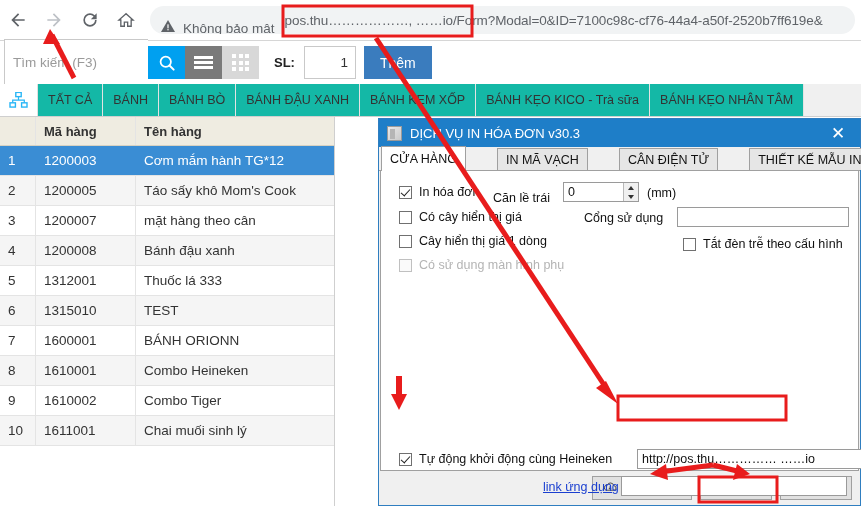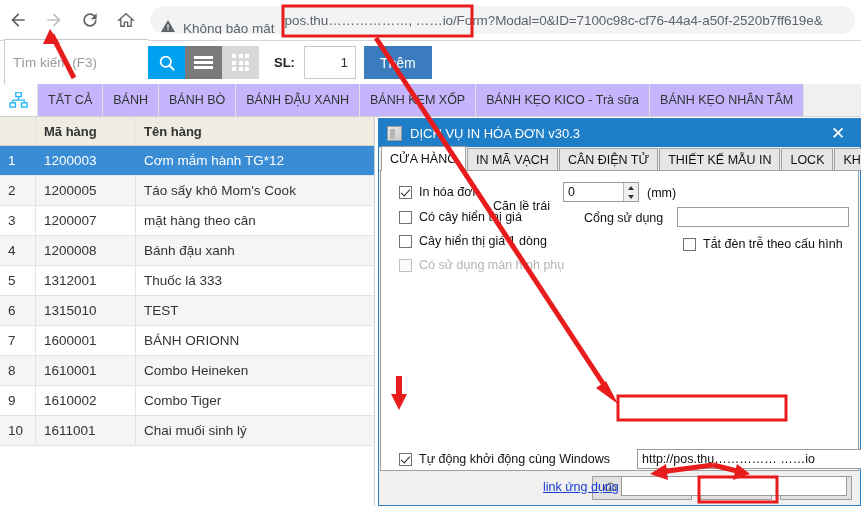--- a/index.html
+++ b/index.html
@@ -76,28 +76,28 @@
     position:absolute; left:0; top:84px; width:861px; height:33px;
     background:#f0f0f0; display:flex; align-items:stretch;
     border-bottom:1px solid #cfcfcf;
   }
   #cat-home {
     width:38px; display:flex; align-items:center; justify-content:center;
     background:#ffffff; border-right:1px solid #e0e0e0;
   }
   .cat-tab {
     display:flex; align-items:center; padding:0 10px;
-    font-size:12.5px; color:#333; background:#c4b5fd;
+    font-size:12.5px; color:#333; background:#14b8a6;
     border-right:1px solid #e3e3e3; white-space:nowrap; cursor:pointer;
   }
   #cat-tabs .spacer { flex:1; background:#f0f0f0; }
 
   
   #product-table {
-    position:absolute; left:0; top:117px; width:375px; height:389px;
+    position:absolute; left:0; top:117px; width:335px; height:389px;
     background:#fff; overflow:hidden; border-right:1px solid #cfcfcf;
   }
   .tr { display:flex; height:30px; align-items:stretch; border-bottom:1px solid #e4e4e4; }
   .tr.header { background:#efece1; height:29px; border-bottom:1px solid #d7d2c2; }
   .tr.header .td { font-weight:bold; color:#333; font-size:13px; }
   .td { display:flex; align-items:center; padding:0 8px; font-size:13.5px; color:#333; }
   .c-idx { width:36px; justify-content:flex-start; border-right:1px solid #e4e4e4; }
   .c-code { width:100px; border-right:1px solid #e4e4e4; }
   .c-name { flex:1; }
   .tr.alt { background:#f5f5f5; }
@@ -124,21 +124,21 @@
     content:""; position:absolute; left:2px; top:2px; width:5px; height:10px;
     background:#b5b5b5;
   }
   #dlg-title-text { color:#ffffff; font-size:13px; flex:1; white-space:nowrap; }
   #dlg-close {
     width:44px; height:28px; display:flex; align-items:center; justify-content:center;
     color:#fff; font-size:17px; cursor:pointer; font-family:"Liberation Sans", sans-serif;
   }
   #dlg-tabs {
     height:24px; background:#f0f0f0; display:flex; align-items:flex-end;
-    padding-left:2px; border-bottom:1px solid #a0a0a0; flex:0 0 auto;
+    padding-left:2px; border-bottom:1px solid #a0a0a0; flex:0 0 auto;gap:30px;
   }
   .dlg-tab {
     height:22px; display:flex; align-items:center; padding:0 8px;
     font-size:12.5px; color:#111; border:1px solid #a0a0a0; border-bottom:none;
     background:#e6e6e6; margin-right:1px; cursor:pointer; white-space:nowrap;
   }
   .dlg-tab.active { background:#ffffff; height:25px; margin-bottom:-1px; }
   #dlg-body {
     flex:1; background:#ffffff; border:1px solid #a0a0a0; border-top:none;
     margin:0 1px; position:relative;
@@ -378,21 +378,21 @@
         <span>KHÁC</span>
       </div>
   </div>
 
   <div id="dlg-body">
 
     <div class="chk-row" style="position:absolute; left:18px; top:14px;">
       <span class="chk checked"></span>
       <span class="lbl">In hóa đơn</span>
     </div>
-    <div style="position:absolute; left:112px; top:28px;" class="lbl">Căn lề trái</div>
+    <div style="position:absolute; left:112px; top:20px;" class="lbl">Căn lề trái</div>
     <div id="spin-wrap" style="position:absolute; left:182px; top:11px;">
       <div id="spin-val">0</div>
       <div id="spin-btns">
         <div class="spin-b">
             <span class="arrow-u"></span>
           </div>
         <div class="spin-b">
             <span class="arrow-d"></span>
           </div>
       </div>
@@ -415,21 +415,21 @@
       <span class="lbl">Tắt đèn trễ theo cấu hình</span>
     </div>
 
     <div class="chk-row" style="position:absolute; left:18px; top:87px;">
       <span class="chk disabled"></span>
       <span class="lbl disabled">Có sử dụng màn hình phụ</span>
     </div>
 
     <div class="chk-row" style="position:absolute; left:18px; top:281px;">
       <span class="chk checked"></span>
-      <span class="lbl">Tự động khởi động cùng Windows</span>
+      <span class="lbl">Tự động khởi động cùng Heineken</span>
     </div>
     <input class="tfield" style="position: absolute; left: 240px; top: 278px; width: 234px; margin-left: 16px;" type="text" value="http://pos.thu…………… ……io">
 
     <span id="link-app" style="position:absolute; left:162px; top:309px;">link ứng dụng</span>
     <input class="tfield" style="position: absolute; left: 240px; top: 305px; width: 226px;" type="text" value="">
   </div>
 
   <div id="dlg-footer">
     <div class="dlg-btn">
       <span>

